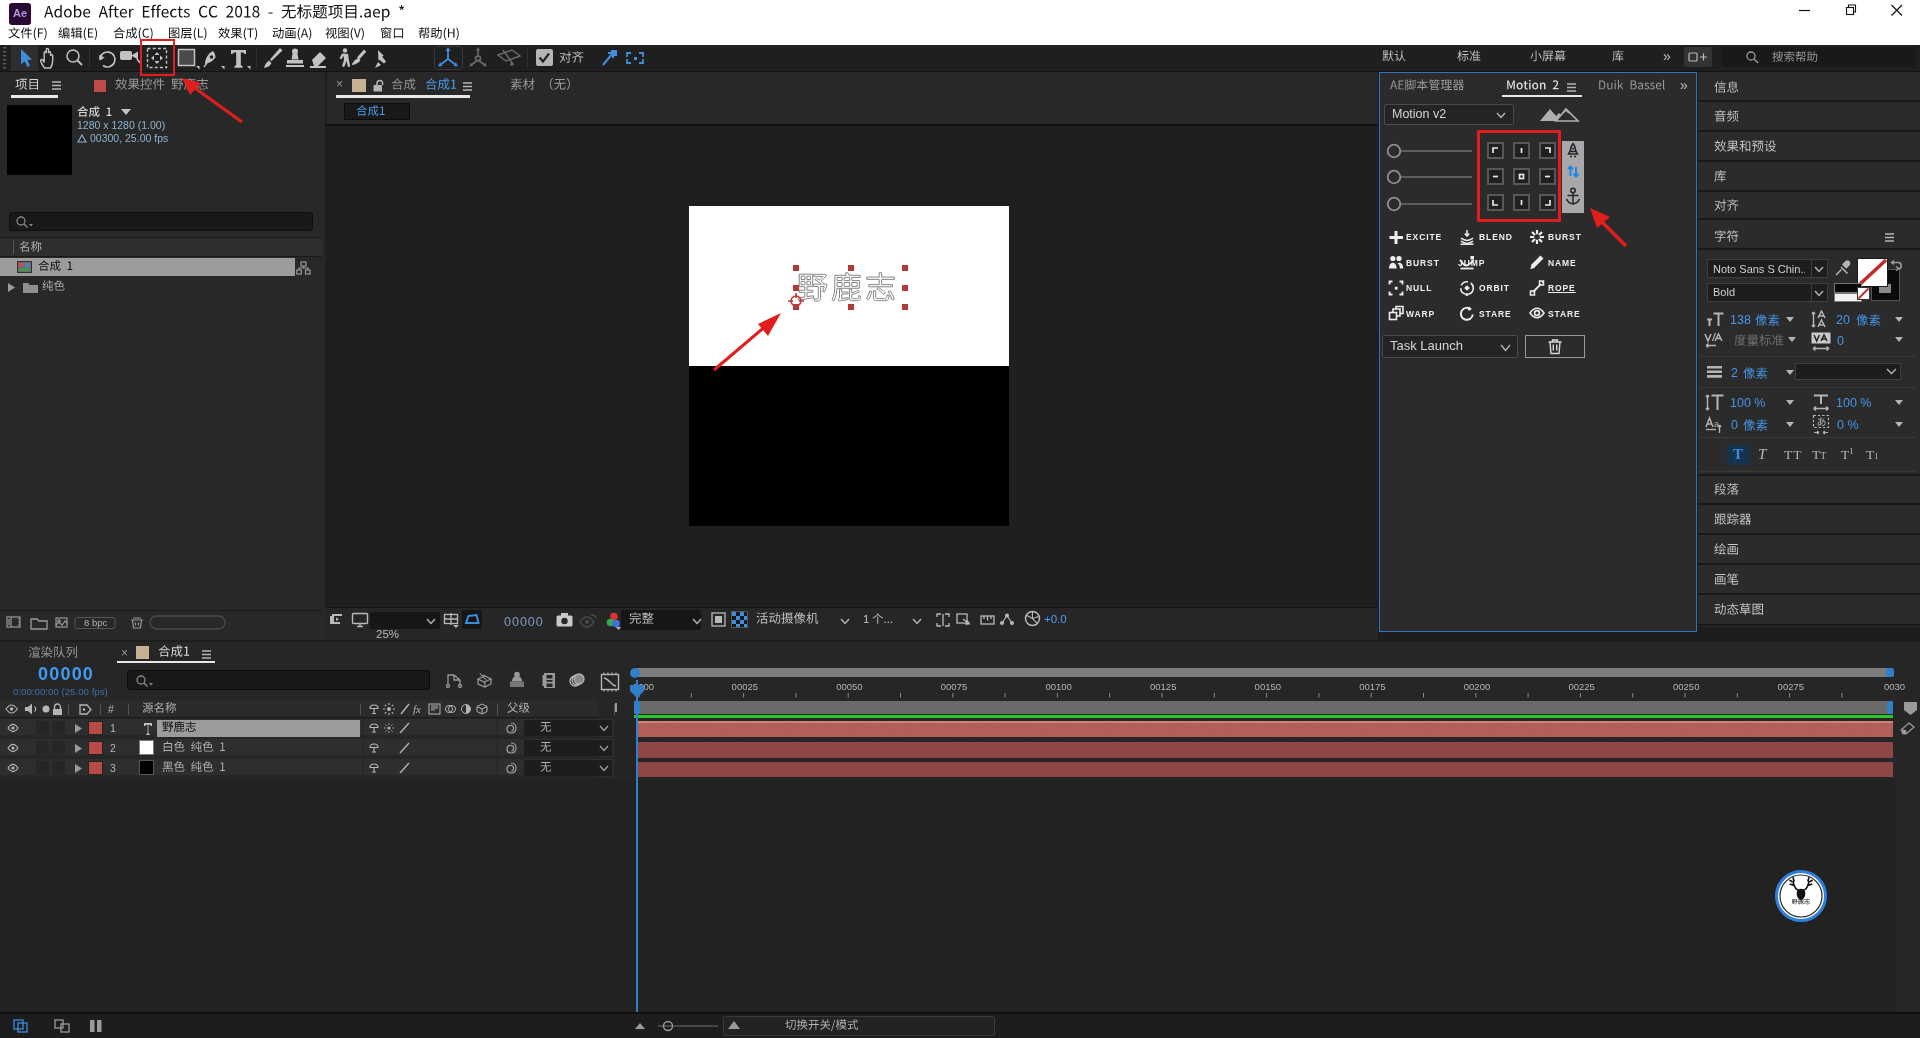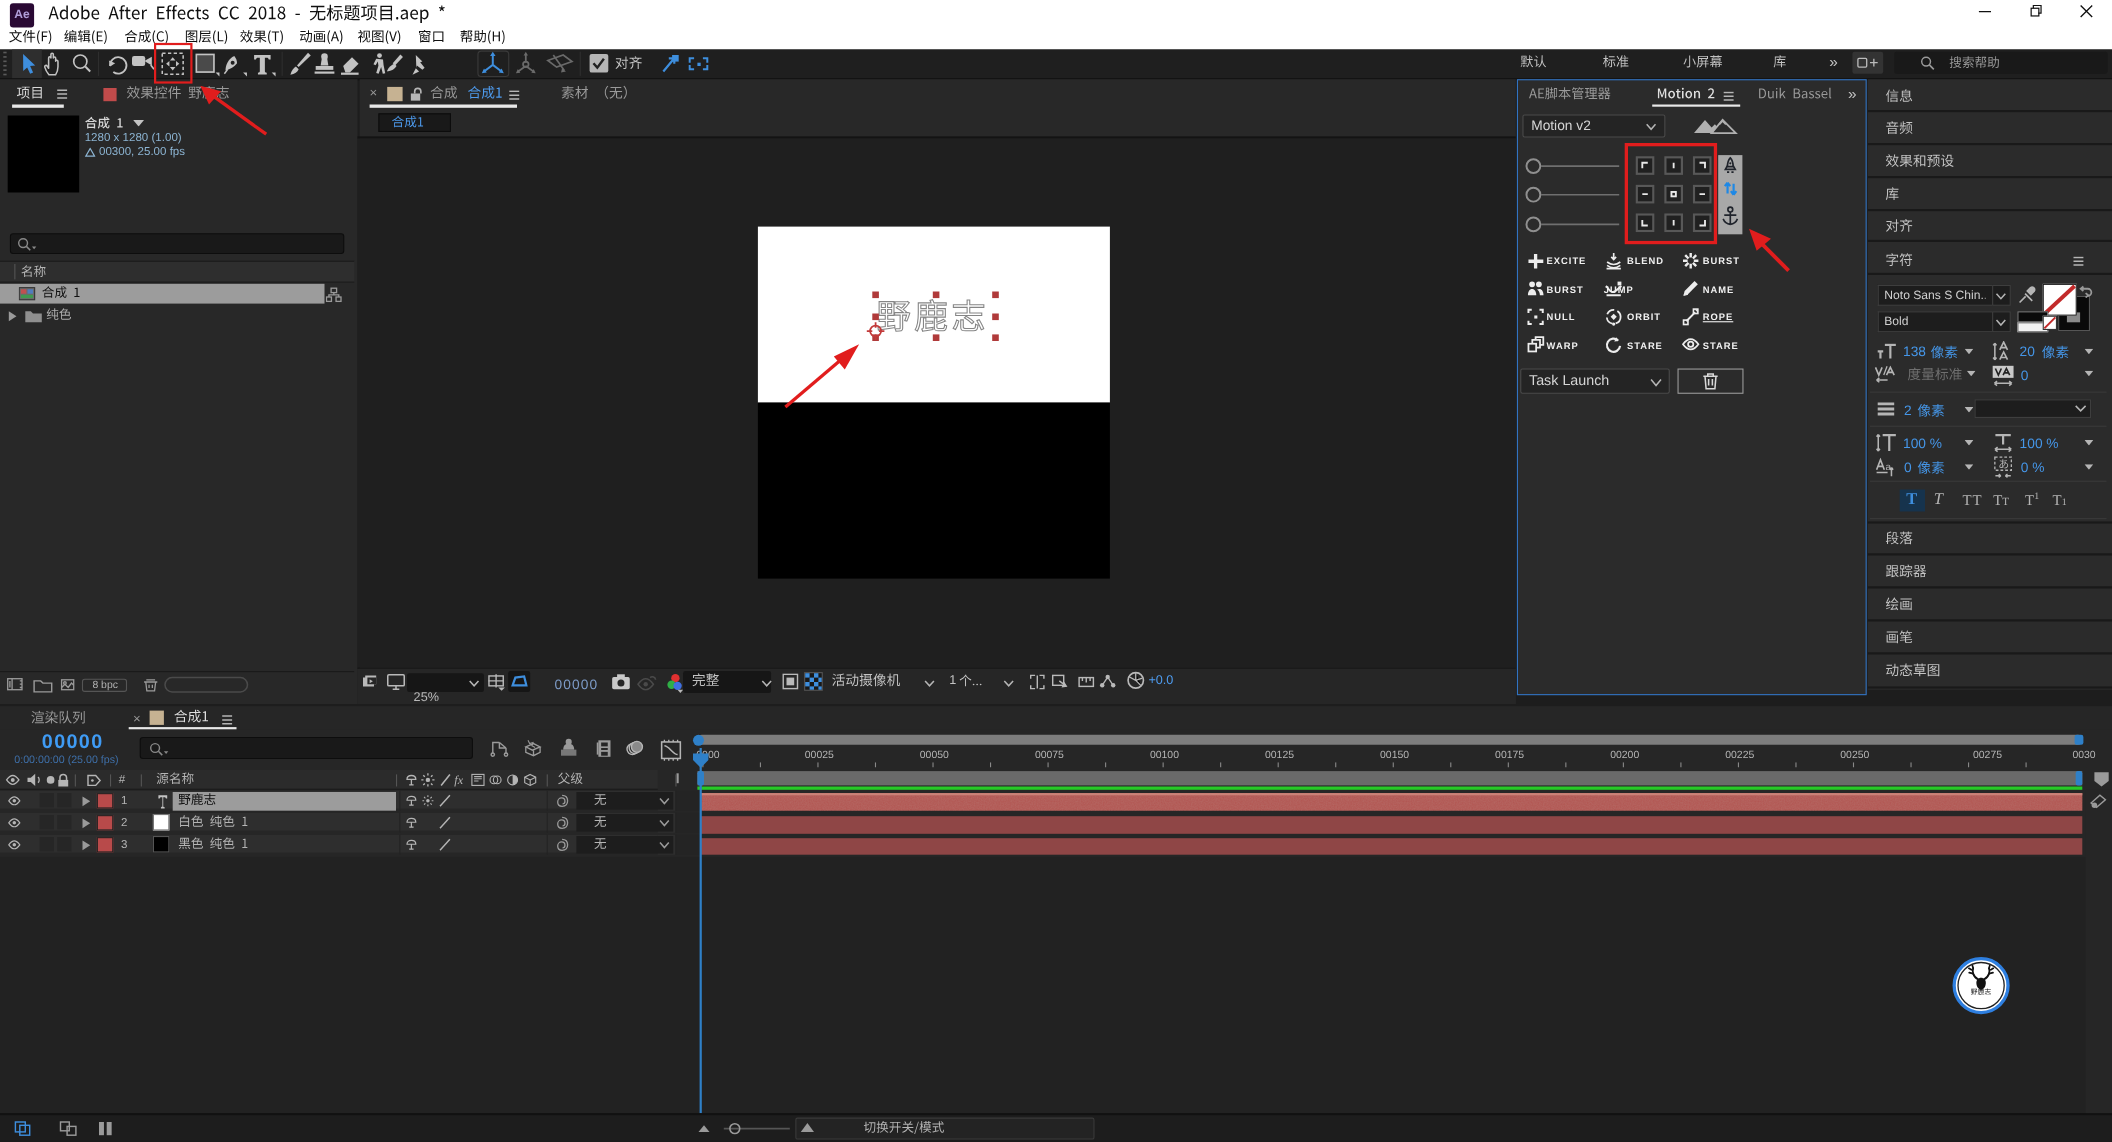--- a/index.html
+++ b/index.html
@@ -829,21 +829,21 @@
 <div style="position:absolute;left:731.6px;top:681px;font:400 9.5px 'Liberation Sans',sans-serif;color:#b5b5b5;letter-spacing:0px;white-space:nowrap;">00025</div>
 <div style="position:absolute;left:836.2px;top:681px;font:400 9.5px 'Liberation Sans',sans-serif;color:#b5b5b5;letter-spacing:0px;white-space:nowrap;">00050</div>
 <div style="position:absolute;left:940.8px;top:681px;font:400 9.5px 'Liberation Sans',sans-serif;color:#b5b5b5;letter-spacing:0px;white-space:nowrap;">00075</div>
 <div style="position:absolute;left:1045.4px;top:681px;font:400 9.5px 'Liberation Sans',sans-serif;color:#b5b5b5;letter-spacing:0px;white-space:nowrap;">00100</div>
 <div style="position:absolute;left:1150px;top:681px;font:400 9.5px 'Liberation Sans',sans-serif;color:#b5b5b5;letter-spacing:0px;white-space:nowrap;">00125</div>
 <div style="position:absolute;left:1254.6px;top:681px;font:400 9.5px 'Liberation Sans',sans-serif;color:#b5b5b5;letter-spacing:0px;white-space:nowrap;">00150</div>
 <div style="position:absolute;left:1359.2px;top:681px;font:400 9.5px 'Liberation Sans',sans-serif;color:#b5b5b5;letter-spacing:0px;white-space:nowrap;">00175</div>
 <div style="position:absolute;left:1463.8px;top:681px;font:400 9.5px 'Liberation Sans',sans-serif;color:#b5b5b5;letter-spacing:0px;white-space:nowrap;">00200</div>
 <div style="position:absolute;left:1568.4px;top:681px;font:400 9.5px 'Liberation Sans',sans-serif;color:#b5b5b5;letter-spacing:0px;white-space:nowrap;">00225</div>
 <div style="position:absolute;left:1673px;top:681px;font:400 9.5px 'Liberation Sans',sans-serif;color:#b5b5b5;letter-spacing:0px;white-space:nowrap;">00250</div>
-<div style="position:absolute;left:1777.6px;top:681px;font:400 9.5px 'Liberation Sans',sans-serif;color:#b5b5b5;letter-spacing:0px;white-space:nowrap;margin-left:16px;">00275</div>
+<div style="position:absolute;left:1777.6px;top:681px;font:400 9.5px 'Liberation Sans',sans-serif;color:#b5b5b5;letter-spacing:0px;white-space:nowrap;">00275</div>
 <div style="position:absolute;left:1884px;top:681px;font:400 9.5px 'Liberation Sans',sans-serif;color:#b5b5b5;letter-spacing:0px;white-space:nowrap;">0030</div>
 <svg style="position:absolute;left:600px;top:693px;" width="1300" height="6">
     <path d="M39.0 0v4.5" stroke="#8a8a8a"></path>
     <path d="M91.3 0v4.5" stroke="#8a8a8a"></path>
     <path d="M143.6 0v4.5" stroke="#8a8a8a"></path>
     <path d="M195.9 0v4.5" stroke="#8a8a8a"></path>
     <path d="M248.2 0v4.5" stroke="#8a8a8a"></path>
     <path d="M300.5 0v4.5" stroke="#8a8a8a"></path>
     <path d="M352.8 0v4.5" stroke="#8a8a8a"></path>
     <path d="M405.1 0v4.5" stroke="#8a8a8a"></path>

